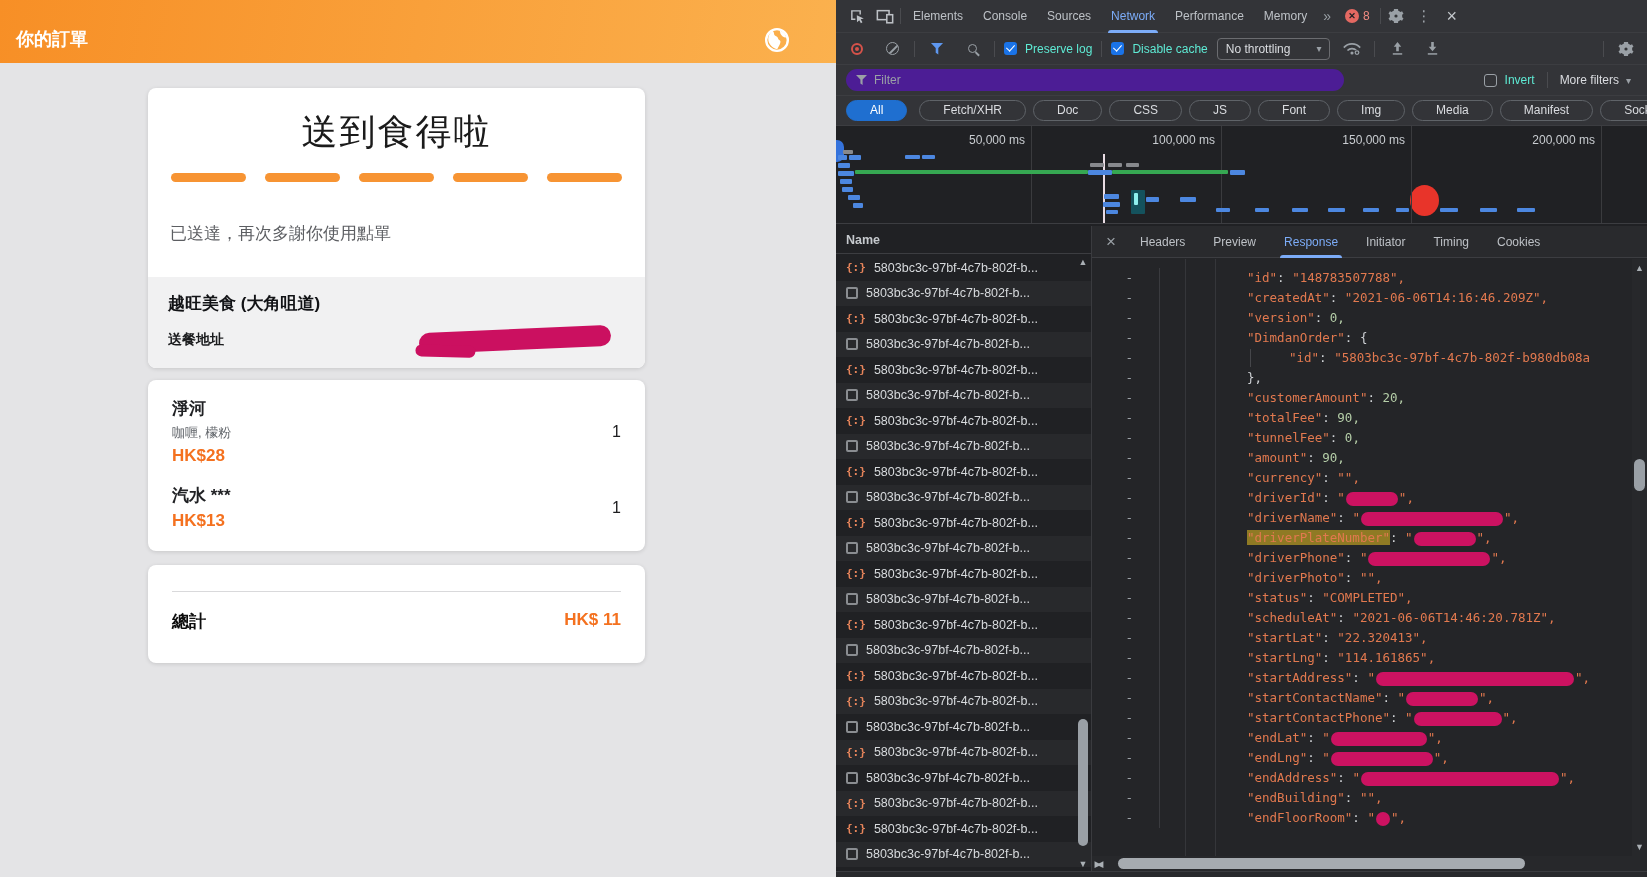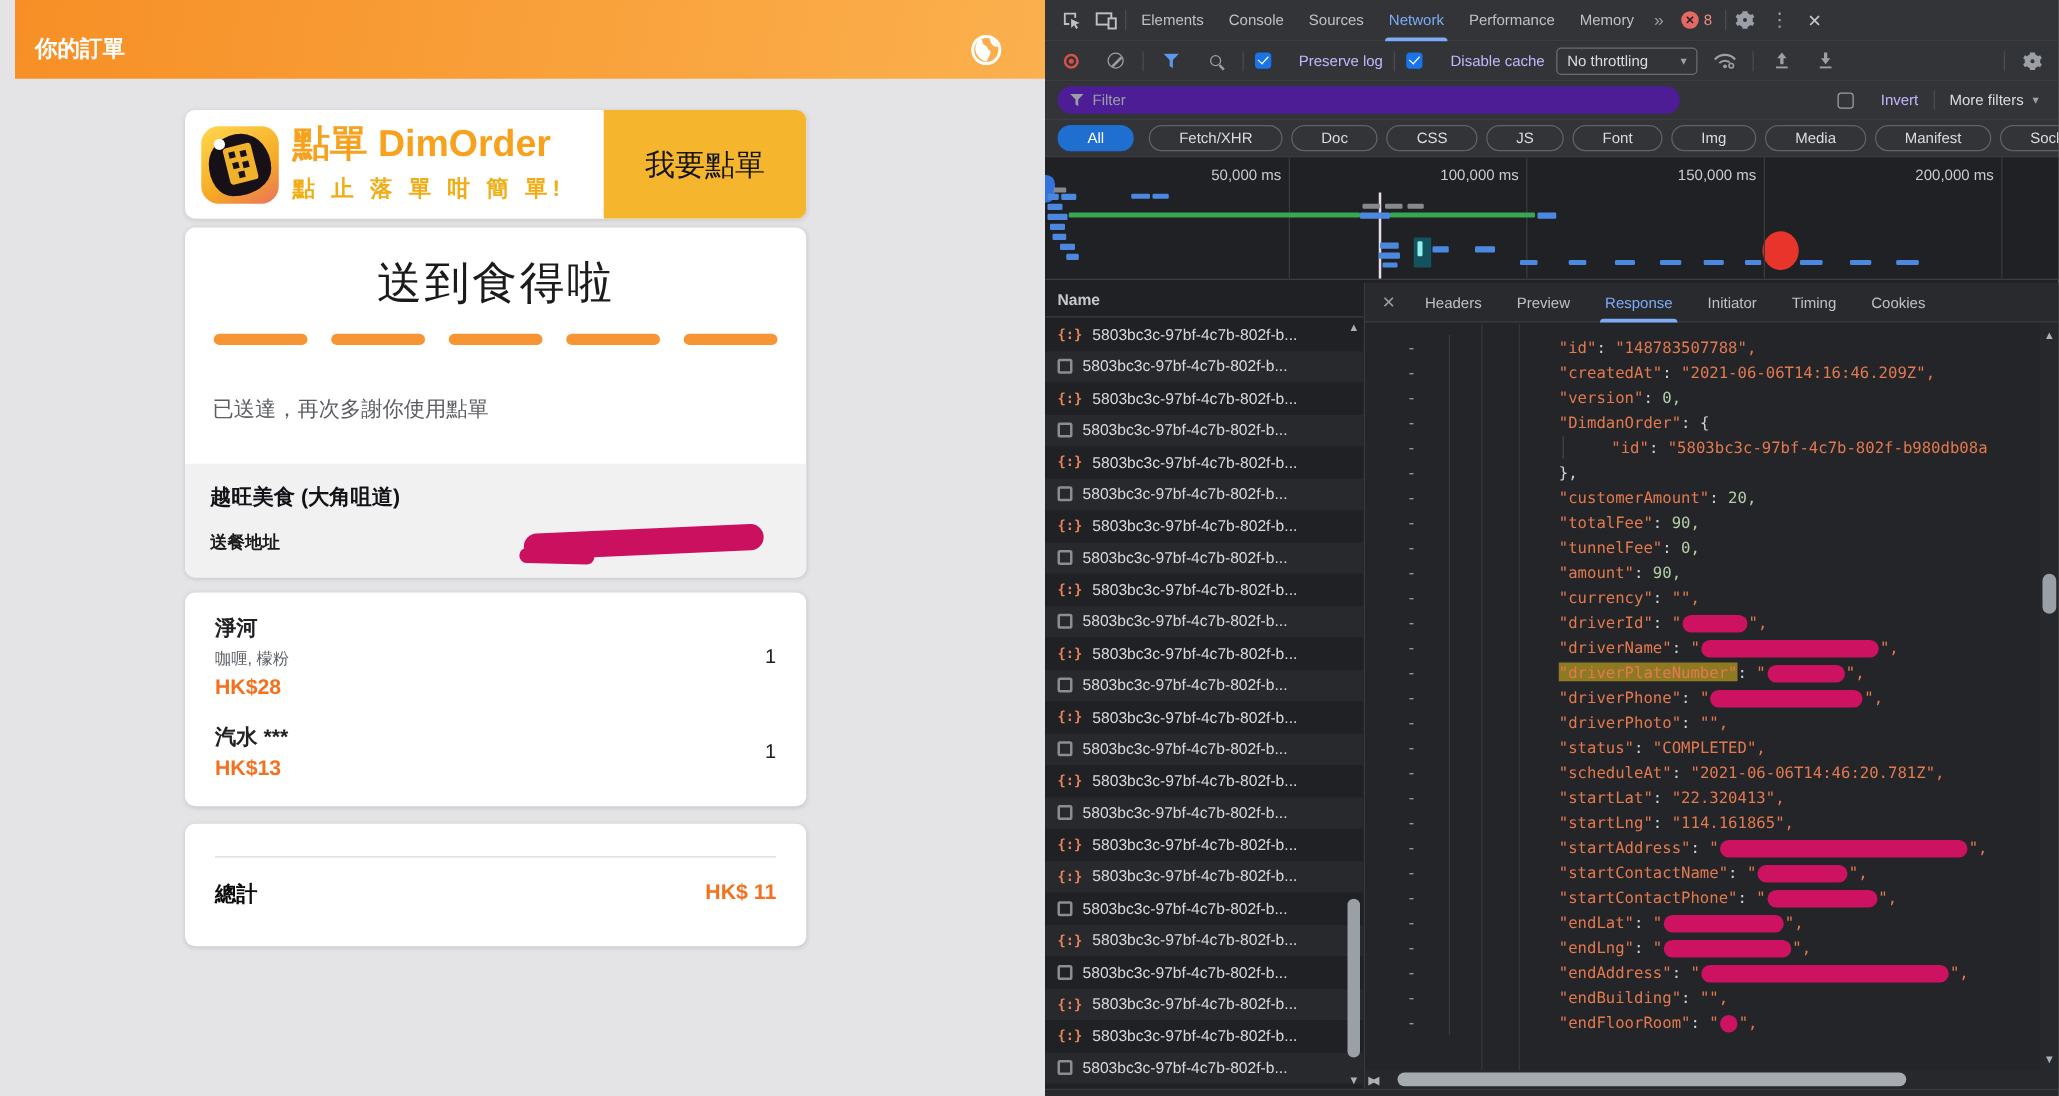--- a/index.html
+++ b/index.html
@@ -2,21 +2,21 @@
 <html><head>
 <meta charset="utf-8">
 <style>
   * { margin:0; padding:0; box-sizing:border-box; }
   html,body { background:#111; }
   .screen { position:relative; width:1647px; height:877px; overflow:hidden;
             font-family:"Liberation Sans", sans-serif; background:#e4e4e6; }
 
   
   .page { position:absolute; left:0; top:0; width:836px; height:877px; background:#e4e4e6; overflow:hidden; }
-  .page-header { position:absolute; left:12px; top:0; width:100%; height:63px;
+  .page-header { position:absolute; left:0; top:0; width:100%; height:63px;
                  background:linear-gradient(100deg,#f78f26 0%,#fbb14e 100%); }
   .page-title { position:absolute; left:16px; top:27px; color:#fff; font-size:18px; font-weight:bold; }
   .globe { position:absolute; left:764px; top:27px; width:26px; height:26px; }
   .cards { position:absolute; left:148px; top:88px; width:497px; }
   .card { background:#fff; border-radius:8px; box-shadow:0 1px 4px rgba(0,0,0,.13); }
 
   
   .promo { height:87px; display:flex; overflow:hidden; margin-bottom:7px; }
   .promo-left { flex:1; display:flex; align-items:center; padding-left:13px; gap:11px; }
   .logo { position:relative; width:62px; height:62px; border-radius:14px; flex:none;
@@ -90,21 +90,21 @@
 
   .dt-toolbar { height:32px; padding:0 8px; gap:9px; }
   .ic-rec { width:12px; height:12px; border-radius:50%; border:2px solid #d6524a; position:relative; }
   .ic-rec::after { content:""; position:absolute; left:2px; top:2px; width:4px; height:4px; border-radius:50%; background:#d6524a; }
   .ic-clear { width:13px; height:13px; border-radius:50%; border:1.5px solid #9aa0a6; position:relative; overflow:hidden; }
   .ic-clear::after { content:""; position:absolute; left:5px; top:-2px; width:1.5px; height:18px; background:#9aa0a6; transform:rotate(45deg); }
   .ic-funnel { width:13px; height:12px; background:#5e97ef; clip-path:polygon(0 0,100% 0,60% 45%,60% 100%,40% 86%,40% 45%); }
   .ic-funnel.gray { background:#9aa0a6; width:11px; height:10px; }
   .ic-mag { width:9px; height:9px; border:1.5px solid #9aa0a6; border-radius:50%; position:relative; }
   .ic-mag::after { content:""; position:absolute; right:-4px; bottom:-2px; width:5px; height:1.5px; background:#9aa0a6; transform:rotate(45deg); }
-  .chk { display:flex; align-items:center; gap:22px; color:#c4b5fd; cursor:pointer; white-space:nowrap; }
+  .chk { display:flex; align-items:center; gap:8px; color:#5eead4; cursor:pointer; white-space:nowrap; }
   .cb { width:13px; height:13px; border-radius:3px; background:#1a73e8; position:relative; flex:none; }
   .cb::after { content:""; position:absolute; left:4px; top:1px; width:4px; height:7px;
                border:solid #fff; border-width:0 1.8px 1.8px 0; transform:rotate(42deg); }
   .cb.empty { background:transparent; border:1.5px solid #9aa0a6; }
   .cb.empty::after { display:none; }
   .throttle { display:flex; align-items:center; gap:26px; border:1px solid #6b6c70; border-radius:4px;
               height:22px; padding:0 8px; color:#dadce0; cursor:pointer; white-space:nowrap; }
   .caret { color:#9aa0a6; font-size:10px; }
   .spacer { flex:1; }
 
@@ -189,34 +189,20 @@
       <div class="page-title">你的訂單</div>
       <svg class="globe" viewBox="0 0 24 24">
         <circle cx="12" cy="12" r="10" fill="none" stroke="#fff" stroke-width="2.2"></circle>
         <path d="M8 3.5 C10 5.5 8.6 7.4 10.8 8.4 C13.6 9.5 12.4 11.2 14.4 12.2 C16.4 13.2 14.2 16.8 12.2 20.6 C8.2 19.6 3.9 15.8 3.9 11 C3.9 8 5.5 5.3 8 3.5 Z" fill="#fff"></path>
         <path d="M14.5 3.3 C17.5 4.3 19.6 6.4 20.5 9.4 C18.4 10.4 16.3 8.4 15.2 6.3 Z" fill="#fff"></path>
       </svg>
     </div>
 
     <div class="cards">
 
-      <div class="card promo">
-        <div class="promo-left">
-          <div class="logo">
-            <div class="logo-blob"></div>
-            <div class="logo-qr"></div>
-            <div class="logo-shine"></div>
-          </div>
-          <div>
-            <div class="brand-title">點單 DimOrder</div>
-            <div class="brand-tag">點 止 落 單 咁 簡 單!</div>
-          </div>
-        </div>
-        <div class="promo-cta">我要點單</div>
-      </div>
 
       <div class="card status">
         <div class="status-heading">送到食得啦</div>
         <div class="dashes">
           <div class="dash"></div>
           <div class="dash"></div>
           <div class="dash"></div>
           <div class="dash"></div>
           <div class="dash"></div>
         </div>

